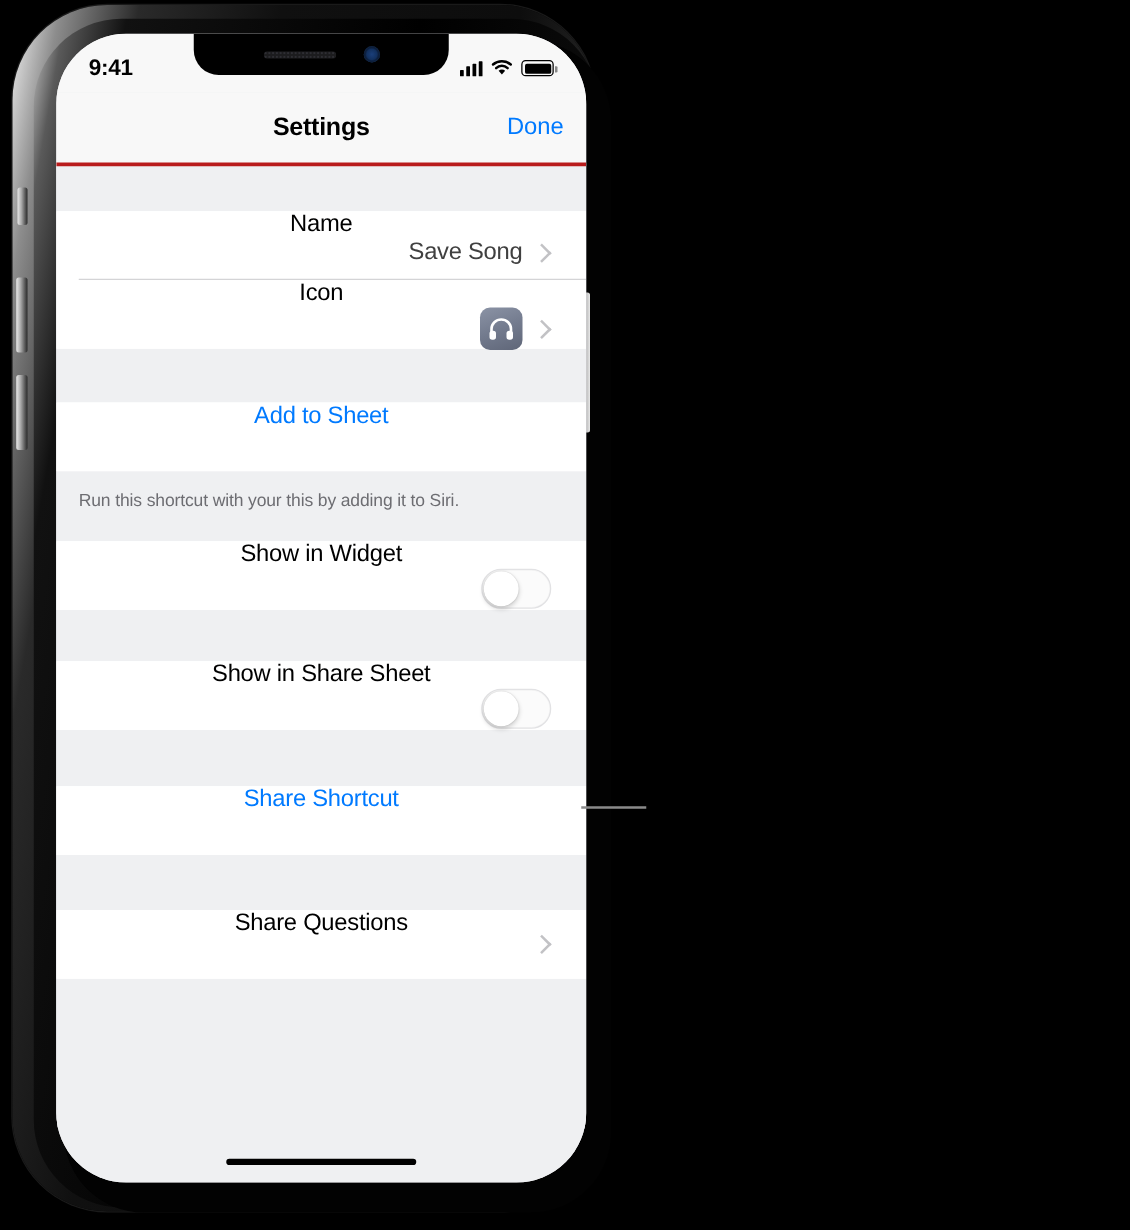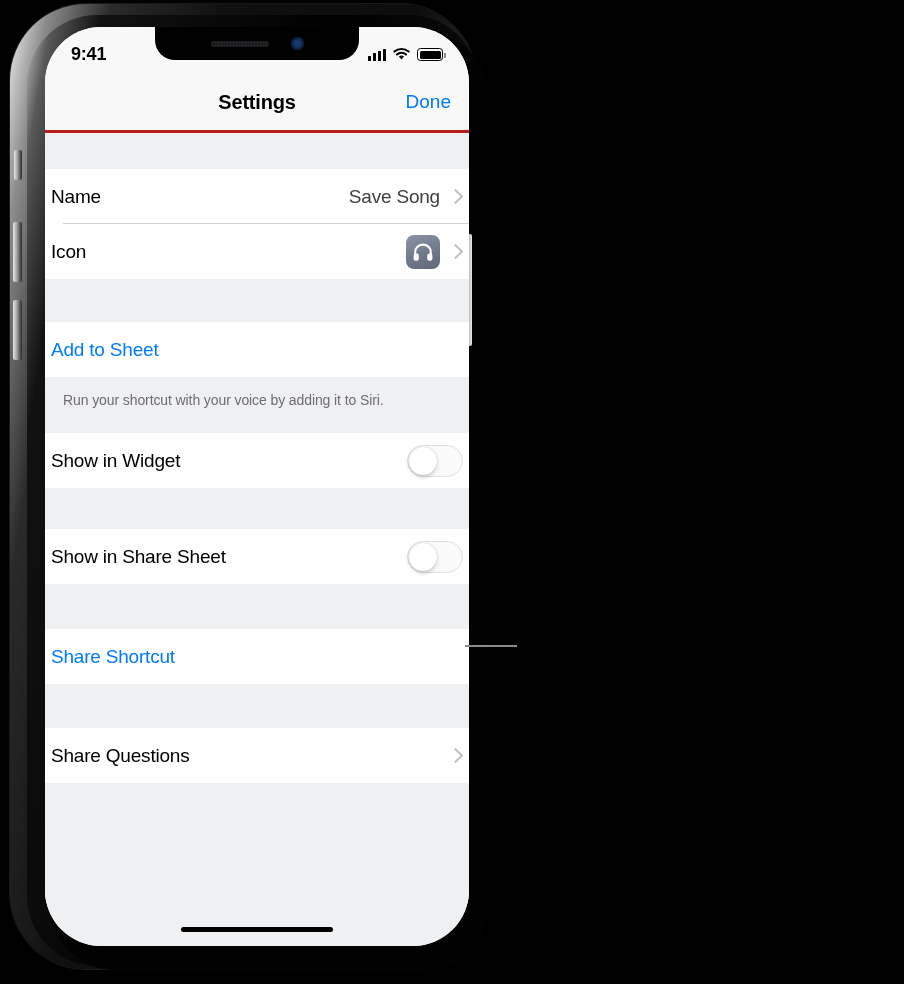--- a/index.html
+++ b/index.html
@@ -194,23 +194,24 @@
     overflow: hidden;
   }
   .gap { background: #eff0f2; }
   .group { background: #ffffff; }
 
   .cell {
     position: relative;
     height: 55px;
     display: flex;
     align-items: center;
-    padding: 0 6px;
+    padding: 0 28px;
     box-sizing: border-box;
     background: #fff;
+    flex-direction: column;
   }
   .cell.sep::after {
     content:"";
     position: absolute;
     left: 18px; right: 0; bottom: 0;
     height: 1px;
     background: #d4d4d6;
   }
   .cell-title {
     font-size: 19px;
@@ -375,21 +376,21 @@
       </div>
 
       <div class="gap" style="height:43px"></div>
 
       <div class="group">
         <div class="cell">
           <div class="cell-title link">Add to Sheet</div>
         </div>
       </div>
       <div class="gap" style="height:56px">
-        <div class="footer-note">Run your shortcut with your voice by adding it to Siri.</div>
+        <div class="footer-note">Run this shortcut with your this by adding it to Siri.</div>
       </div>
 
       <div class="group">
         <div class="cell">
           <div class="cell-title">Show in Widget</div>
           <div class="cell-right">
             <div class="toggle">
               <div class="knob"></div>
             </div>
           </div>

